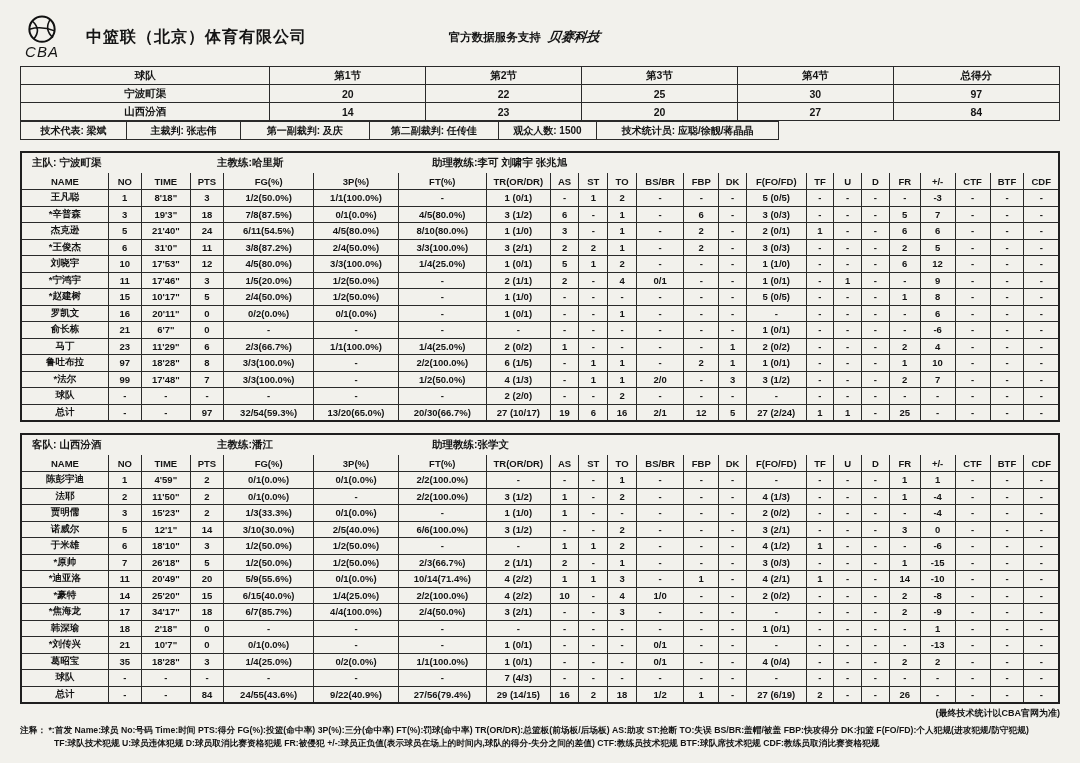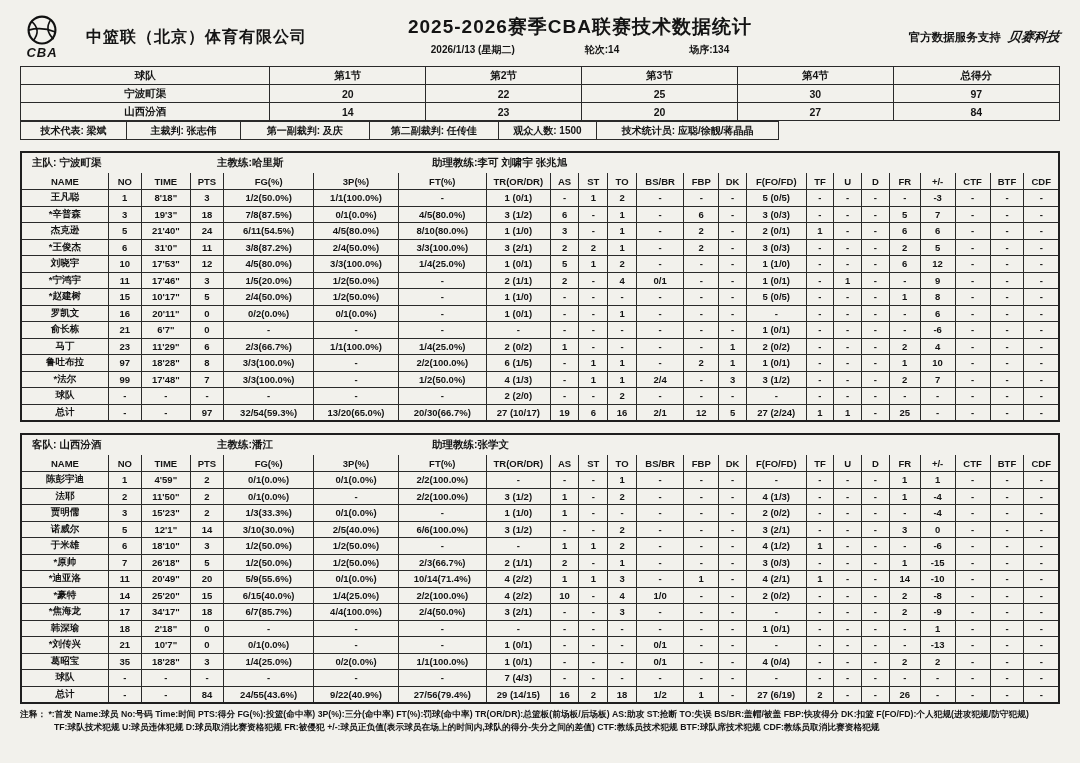--- a/index.html
+++ b/index.html
@@ -7,21 +7,21 @@
     width:1080px;height:763px;box-sizing:border-box;
     background:#f2f1ec;color:#141414;
     font-family:"Liberation Sans", sans-serif;
     padding:14px 20px 8px 20px;position:relative;
   }
   
   .hdr{display:flex;align-items:flex-start;margin-bottom:6px;}
   .hdr-left{display:flex;align-items:center;gap:8px;width:330px;}
   .logo{width:44px;height:46px;display:flex;flex-direction:column;align-items:center;}
   .logo svg{display:block;}
-  .logo-text{font-size:13px;font-weight:700;font-style:italic;letter-spacing:1px;margin-top:-3px;}
+  .logo-text{font-size:15px;font-weight:400;font-style:italic;letter-spacing:1px;margin-top:-3px;}
   .company{font-size:16px;font-weight:800;letter-spacing:1px;margin-left:14px;}
   .hdr-center{flex:1;text-align:center;}
   .title{font-size:19px;font-weight:800;letter-spacing:1px;}
   .subline{display:flex;justify-content:center;gap:70px;font-size:10px;font-weight:700;margin-top:3px;}
   .hdr-right{width:250px;text-align:right;font-size:11.5px;font-weight:800;padding-top:14px;}
   .brand{font-style:italic;font-weight:900;font-size:13px;transform:skewX(-8deg);display:inline-block;margin-left:4px;}
   
   table{border-collapse:collapse;table-layout:fixed;width:100%;}
   th,td{border:1px solid #2a2a2a;text-align:center;padding:0 2px;overflow:hidden;white-space:nowrap;}
   
@@ -54,28 +54,20 @@
       <div class="logo">
         <svg width="40" height="38" viewBox="0 0 40 38">
           <circle cx="20" cy="18" r="15" fill="none" stroke="#111" stroke-width="2.4"></circle>
           <path d="M8 8 Q20 18 10 30" fill="none" stroke="#111" stroke-width="1.8"></path>
           <path d="M30 6 Q22 18 33 28" fill="none" stroke="#111" stroke-width="1.8"></path>
           <path d="M5 18 Q20 14 35 20" fill="none" stroke="#111" stroke-width="1.8"></path>
         </svg>
         <span class="logo-text">CBA</span>
       </div>
       <span class="company">中篮联（北京）体育有限公司</span>
-    </div>
-    <div class="hdr-center">
-      <div class="title">2025-2026赛季CBA联赛技术数据统计</div>
-      <div class="subline">
-        <span>2026/1/13 (星期二)</span>
-        <span>轮次:14</span>
-        <span>场序:134</span>
-      </div>
     </div>
     <div class="hdr-right">
       <span>官方数据服务支持</span>
       <span class="brand">贝赛科技</span>
     </div>
   </div>
 
   <table class="score-table">
     <thead>
         <tr>
@@ -477,21 +469,21 @@
             <td>99</td>
             <td>17'48"</td>
             <td>7</td>
             <td>3/3(100.0%)</td>
             <td>-</td>
             <td>1/2(50.0%)</td>
             <td>4 (1/3)</td>
             <td>-</td>
             <td>1</td>
             <td>1</td>
-            <td>2/4</td>
+            <td>2/0</td>
             <td>-</td>
             <td>3</td>
             <td>3 (1/2)</td>
             <td>-</td>
             <td>-</td>
             <td>-</td>
             <td>2</td>
             <td>7</td>
             <td>-</td>
             <td>-</td>
@@ -958,18 +950,19 @@
             <td>26</td>
             <td>-</td>
             <td>-</td>
             <td>-</td>
             <td>-</td>
           </tr>
         </tbody>
     </table>
   </div>
 
+  <div class="disclaimer">(最终技术统计以CBA官网为准)</div>
   <div class="notes">
     <div class="n1">注释：  *:首发  Name:球员  No:号码  Time:时间  PTS:得分  FG(%):投篮(命中率)  3P(%):三分(命中率)  FT(%):罚球(命中率)  TR(OR/DR):总篮板(前场板/后场板)  AS:助攻  ST:抢断  TO:失误  BS/BR:盖帽/被盖  FBP:快攻得分  DK:扣篮  F(FO/FD):个人犯规(进攻犯规/防守犯规)</div>
     <div class="n2">TF:球队技术犯规  U:球员违体犯规  D:球员取消比赛资格犯规  FR:被侵犯  +/-:球员正负值(表示球员在场上的时间内,球队的得分-失分之间的差值)  CTF:教练员技术犯规  BTF:球队席技术犯规  CDF:教练员取消比赛资格犯规</div>
   </div>
 
 </div>
 
 </body></html>

